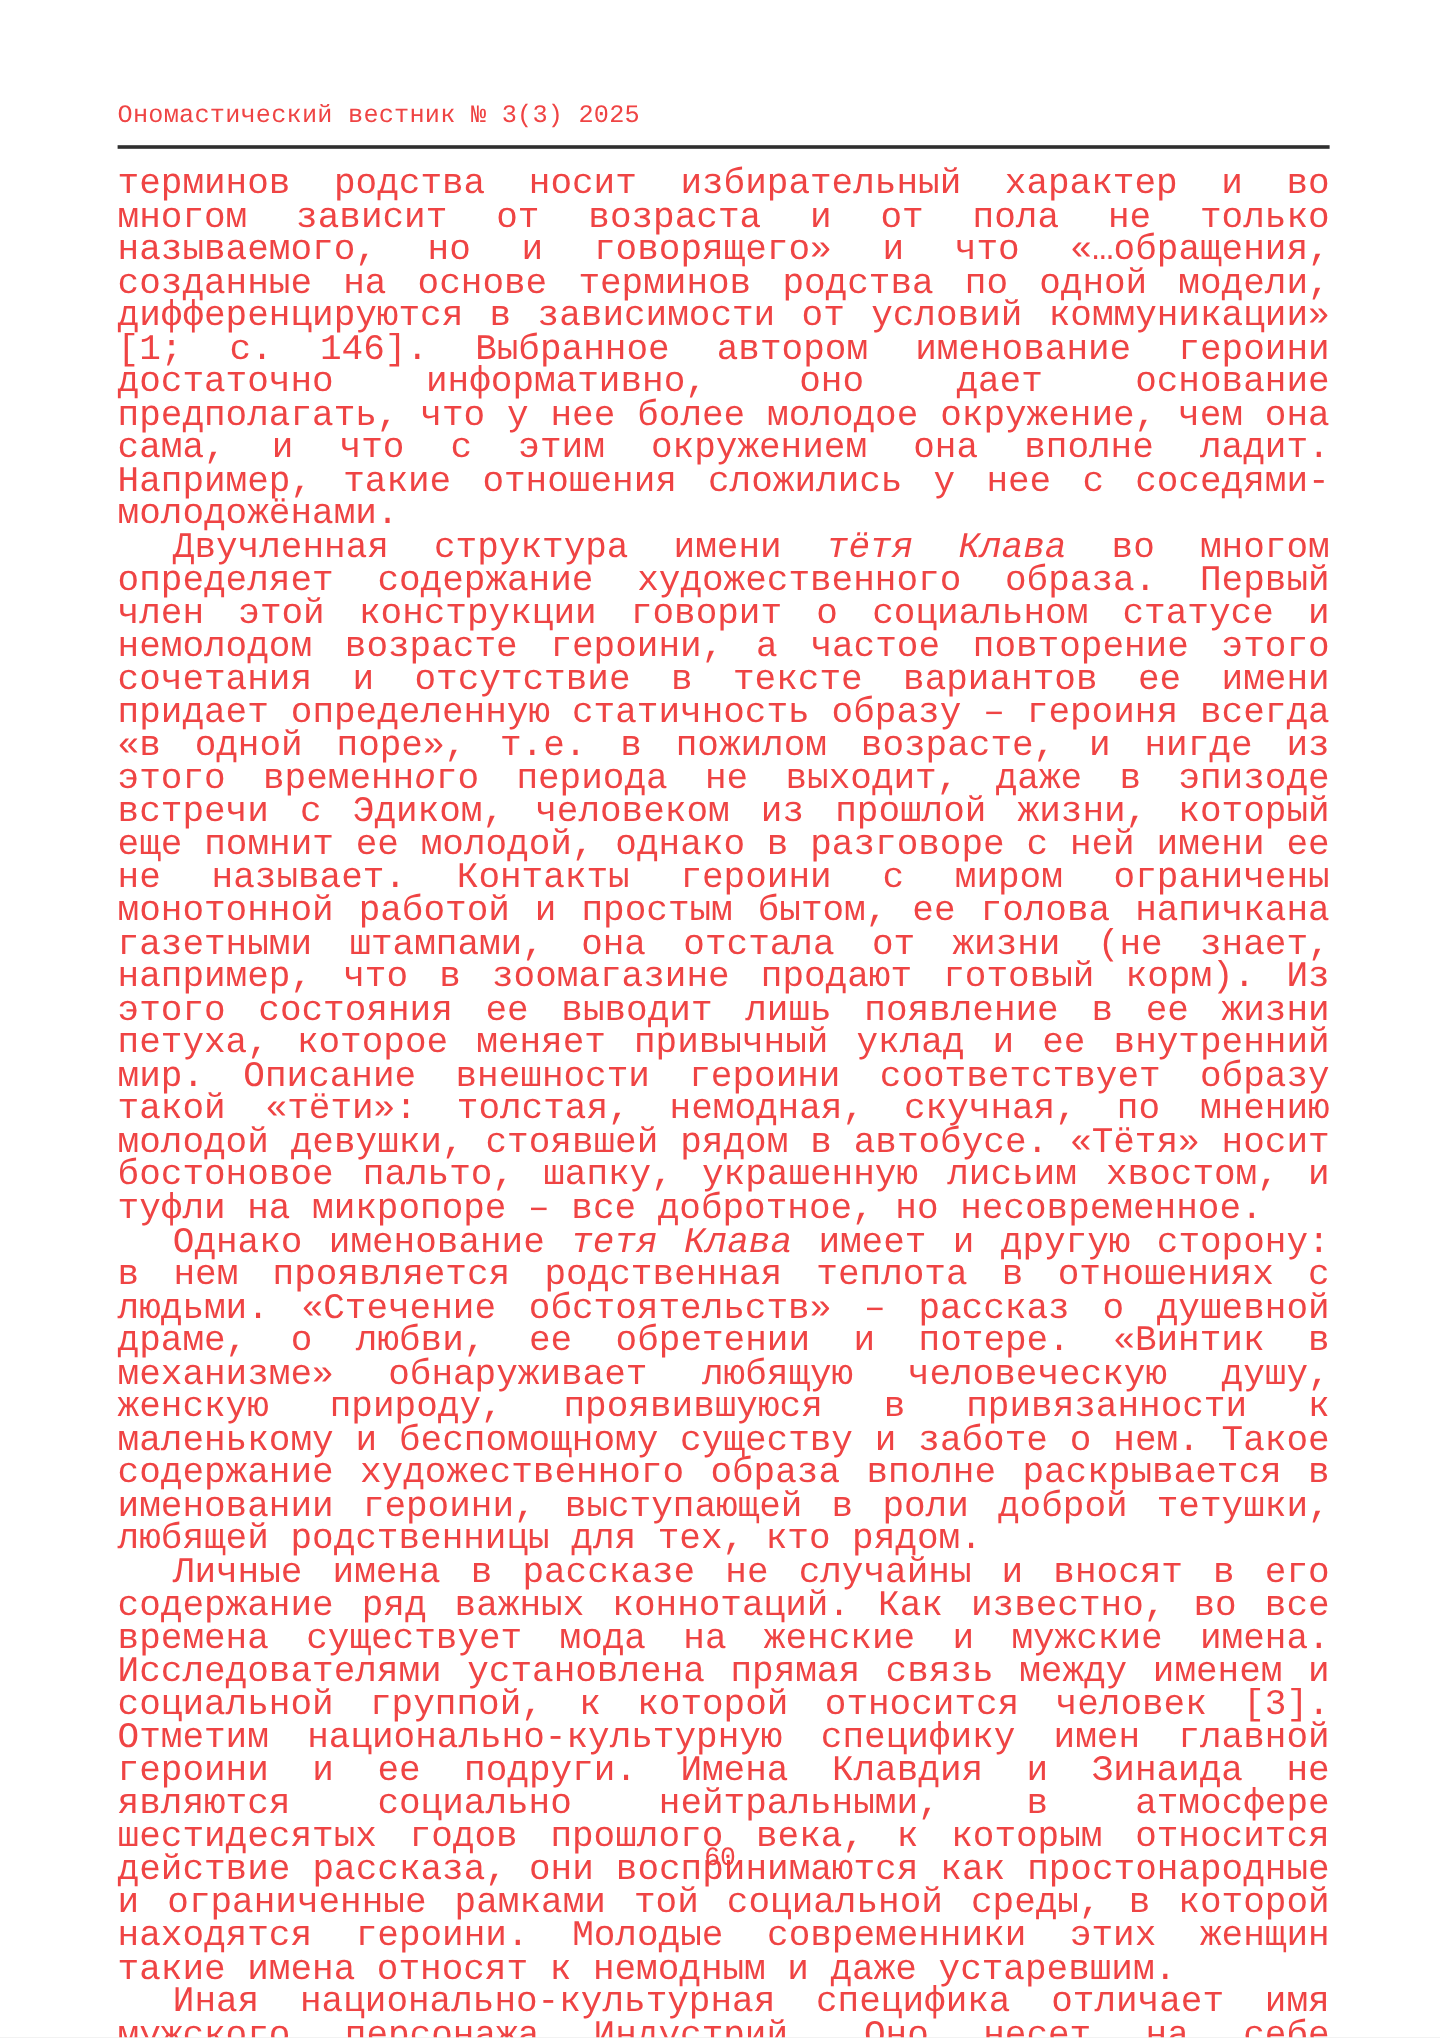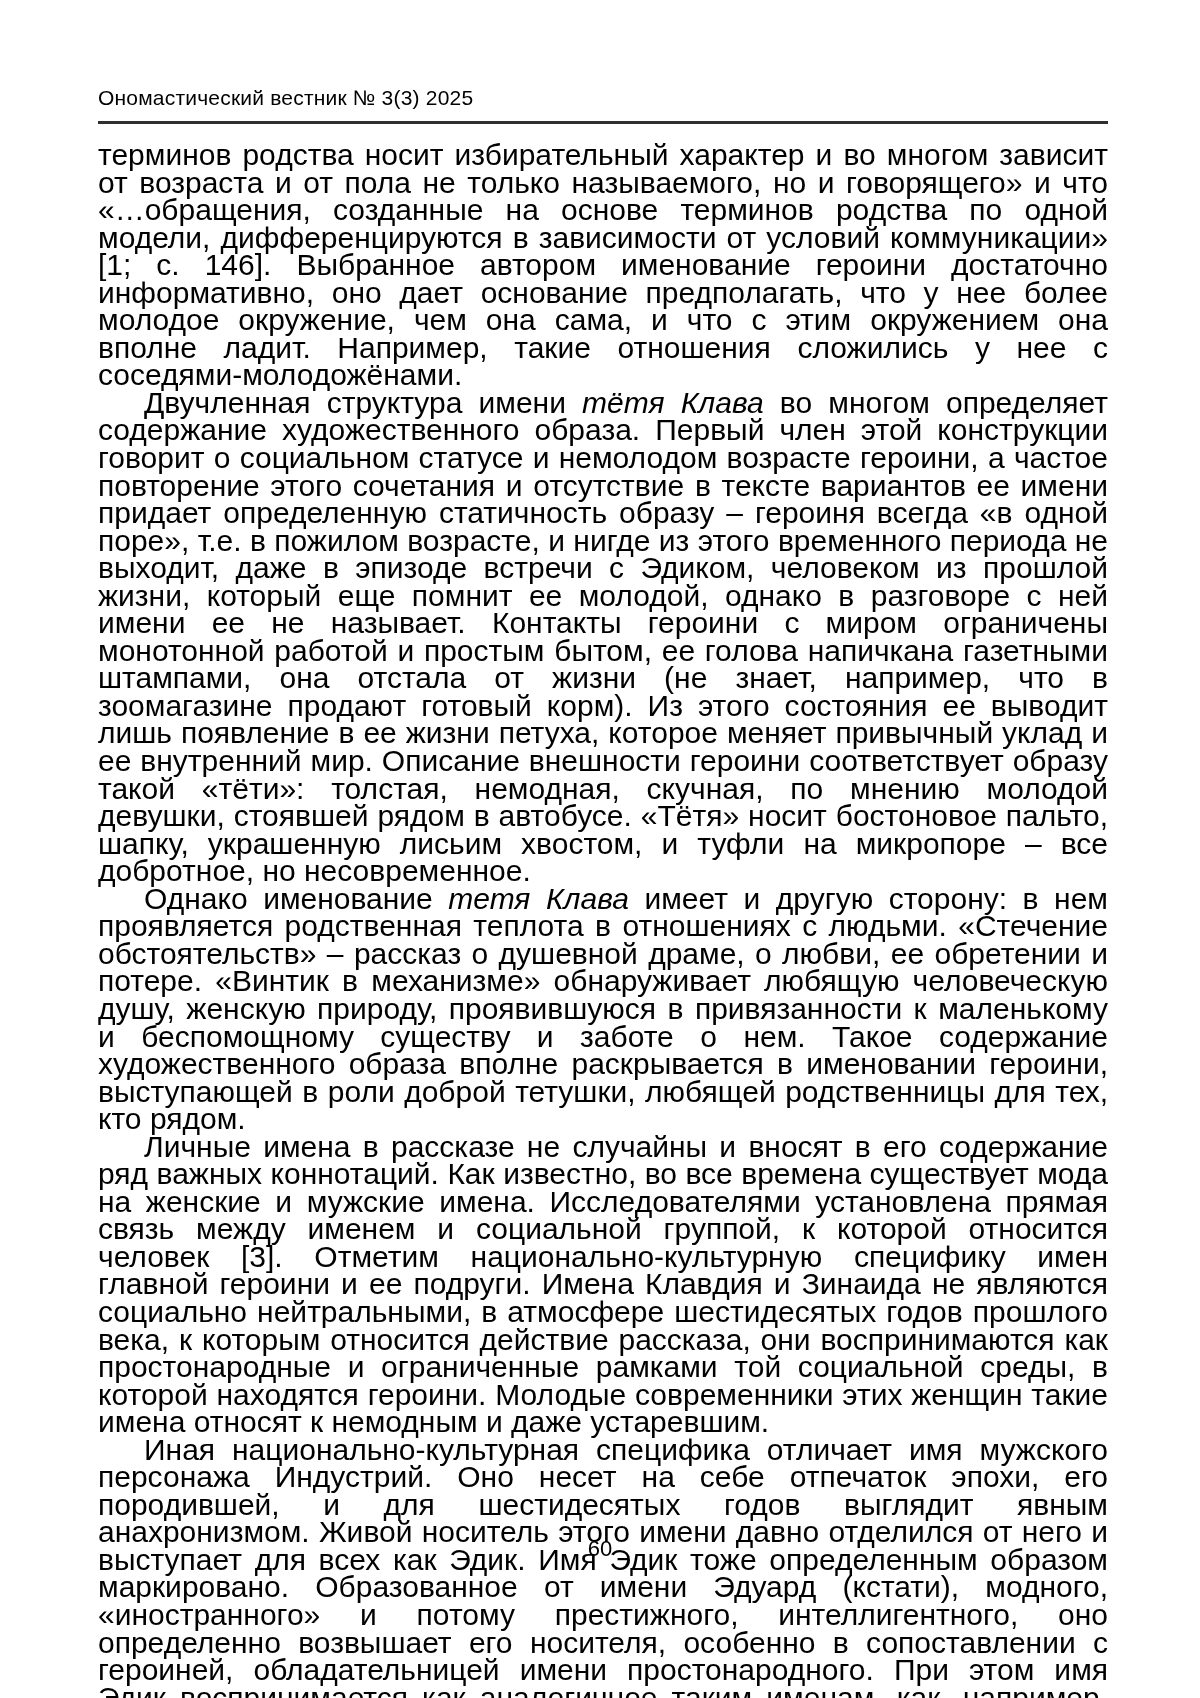--- a/index.html
+++ b/index.html
@@ -1,22 +1,22 @@
 <!DOCTYPE html>
 <html lang="ru"><head>
 <meta charset="utf-8">
 <style>
   html, body { margin: 0; padding: 0; background: #e8e8e8; }
   .page {
     position: relative;
     width: 1200px;
     height: 1698px;
     background: #ffffff;
-    font-family: Liberation Sans, sans-serif;
-    color: #000000;
+    font-family: Liberation Mono, monospace;
+    color: #ef4444;
     overflow: hidden;
   }
   .running-head {
     position: absolute;
     top: 86px;
     left: 98px;
     font-size: 21px;
     letter-spacing: 0.2px;
     white-space: nowrap;
   }

